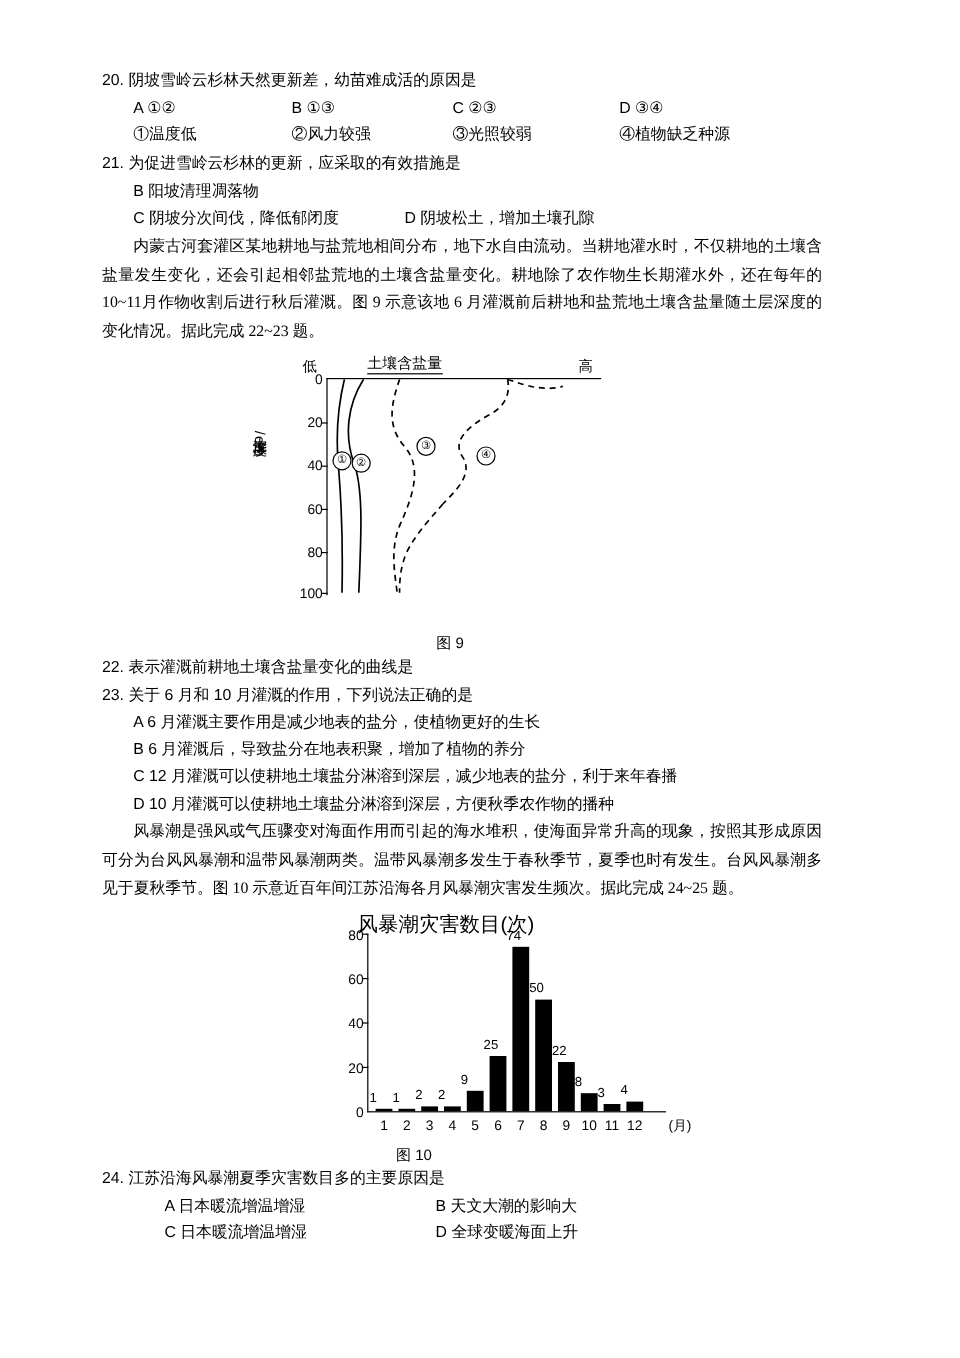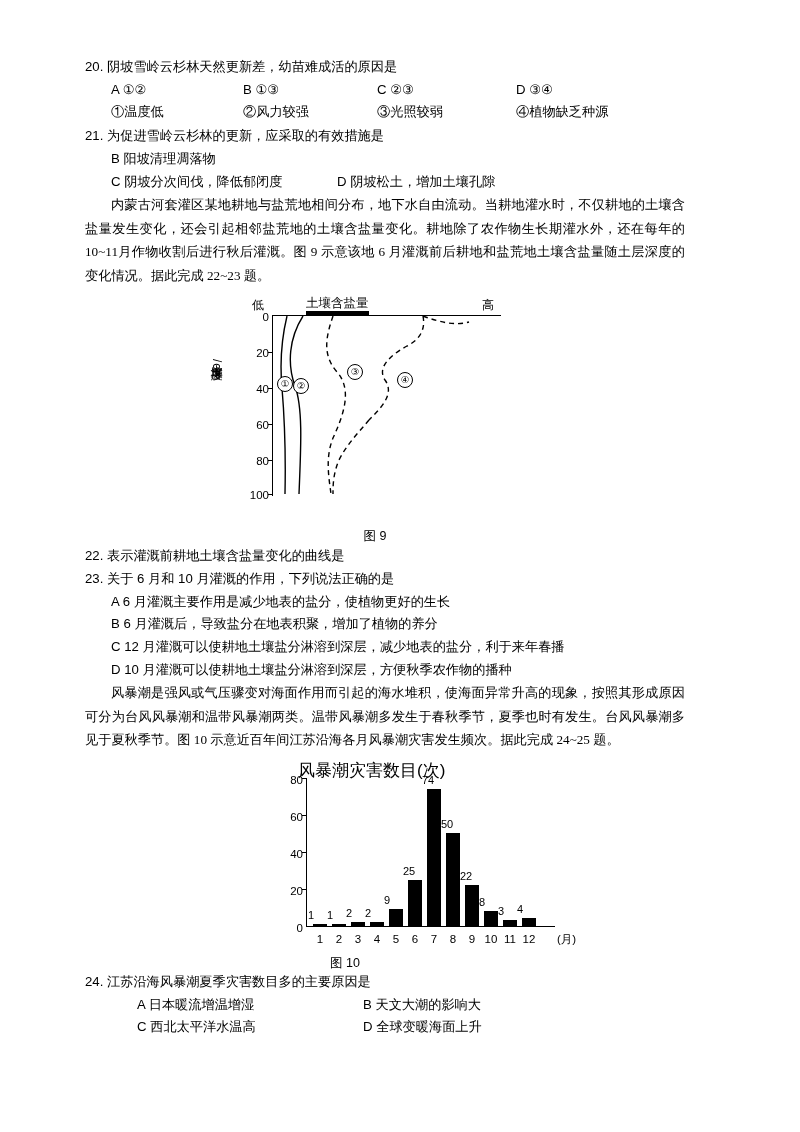--- a/index.html
+++ b/index.html
@@ -77,21 +77,21 @@
     left: 125px;
     width: 330px;
     height: 232px;
   }
   .f9-title {
     position: absolute;
     left: 96px; top: 0;
     font-size: 12.5px;
     white-space: nowrap;
   }
-  .f9-title .ul { border-bottom: 5px solid #000000; padding-bottom: 1px; }
+  .f9-title .ul { border-bottom: 1px solid #000000; padding-bottom: 1px; }
   .f9-low {
     position: absolute; left: 42px; top: 2px; font-size: 12px;
   }
   .f9-high {
     position: absolute; left: 272px; top: 2px; font-size: 12px;
   }
   .f9-ylabel {
     position: absolute;
     left: -4px;
     top: 62px;
@@ -363,18 +363,18 @@
 
     <div class="qline">
       <span>24.</span>
       <span>江苏沿海风暴潮夏季灾害数目多的主要原因是</span>
     </div>
     <div class="opts2">
       <span class="half" style="margin-left:26px;">A 日本暖流增温增湿</span>
       <span>B 天文大潮的影响大</span>
     </div>
     <div class="opts2">
-      <span class="half" style="margin-left:26px;">C 西北太平洋水温高</span>
+      <span class="half" style="margin-left:26px;">C 日本暖流增温增湿</span>
       <span>D 全球变暖海面上升</span>
     </div>
 
   </div>
 </div>
 
 </body></html>

